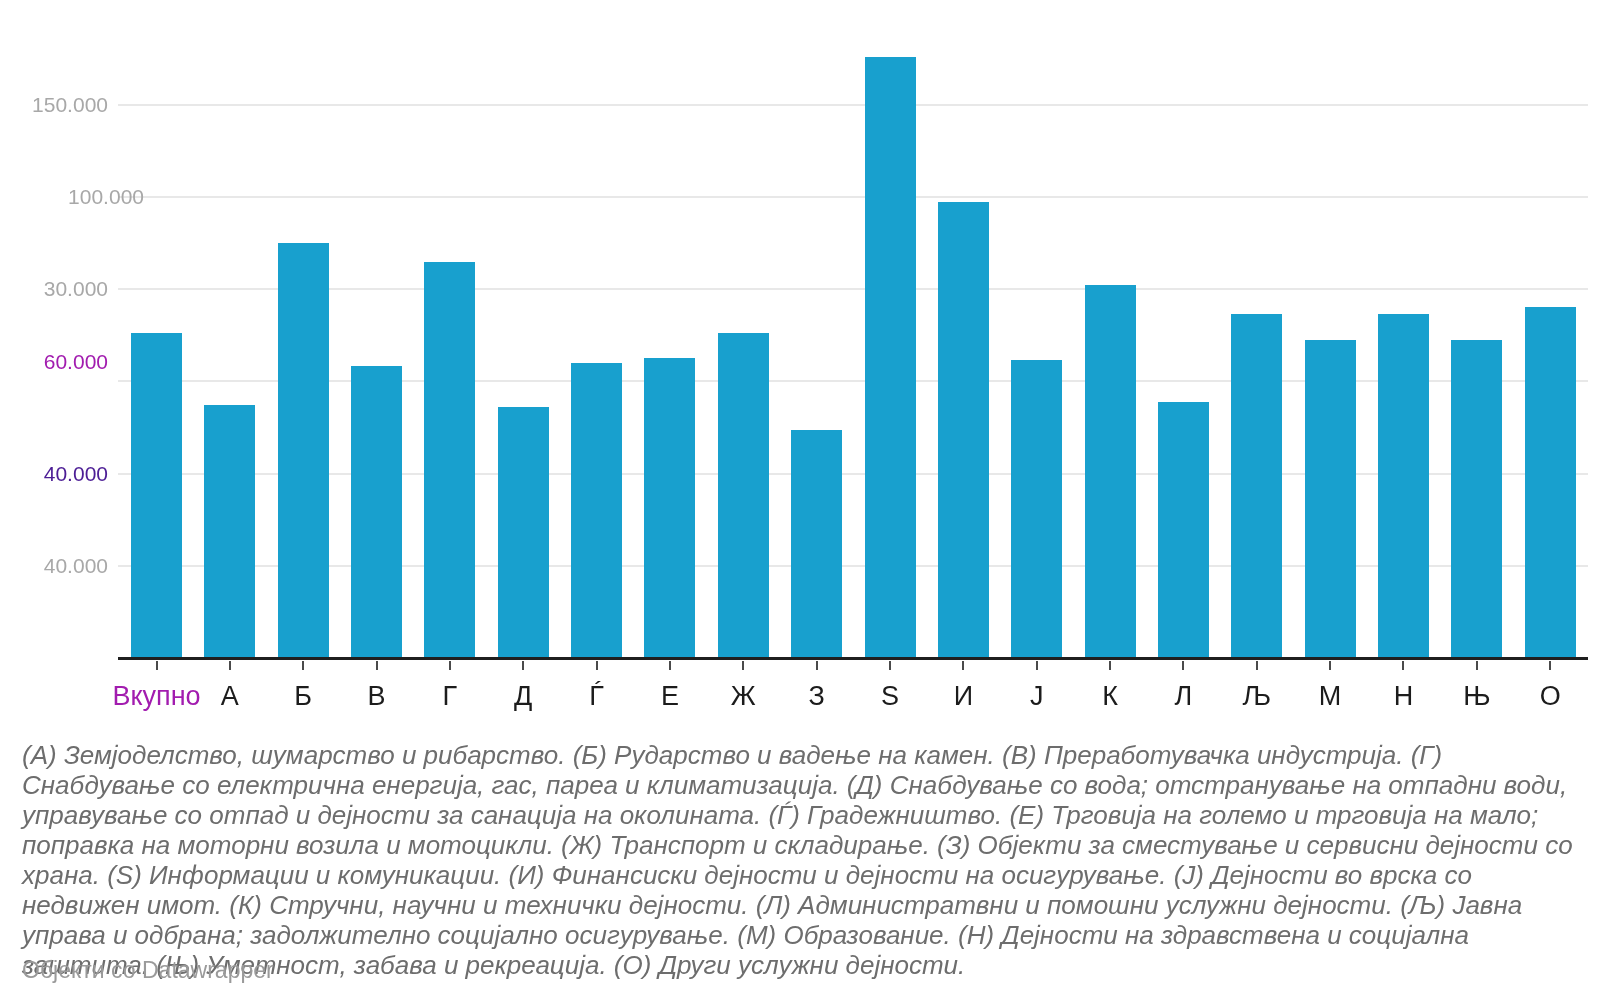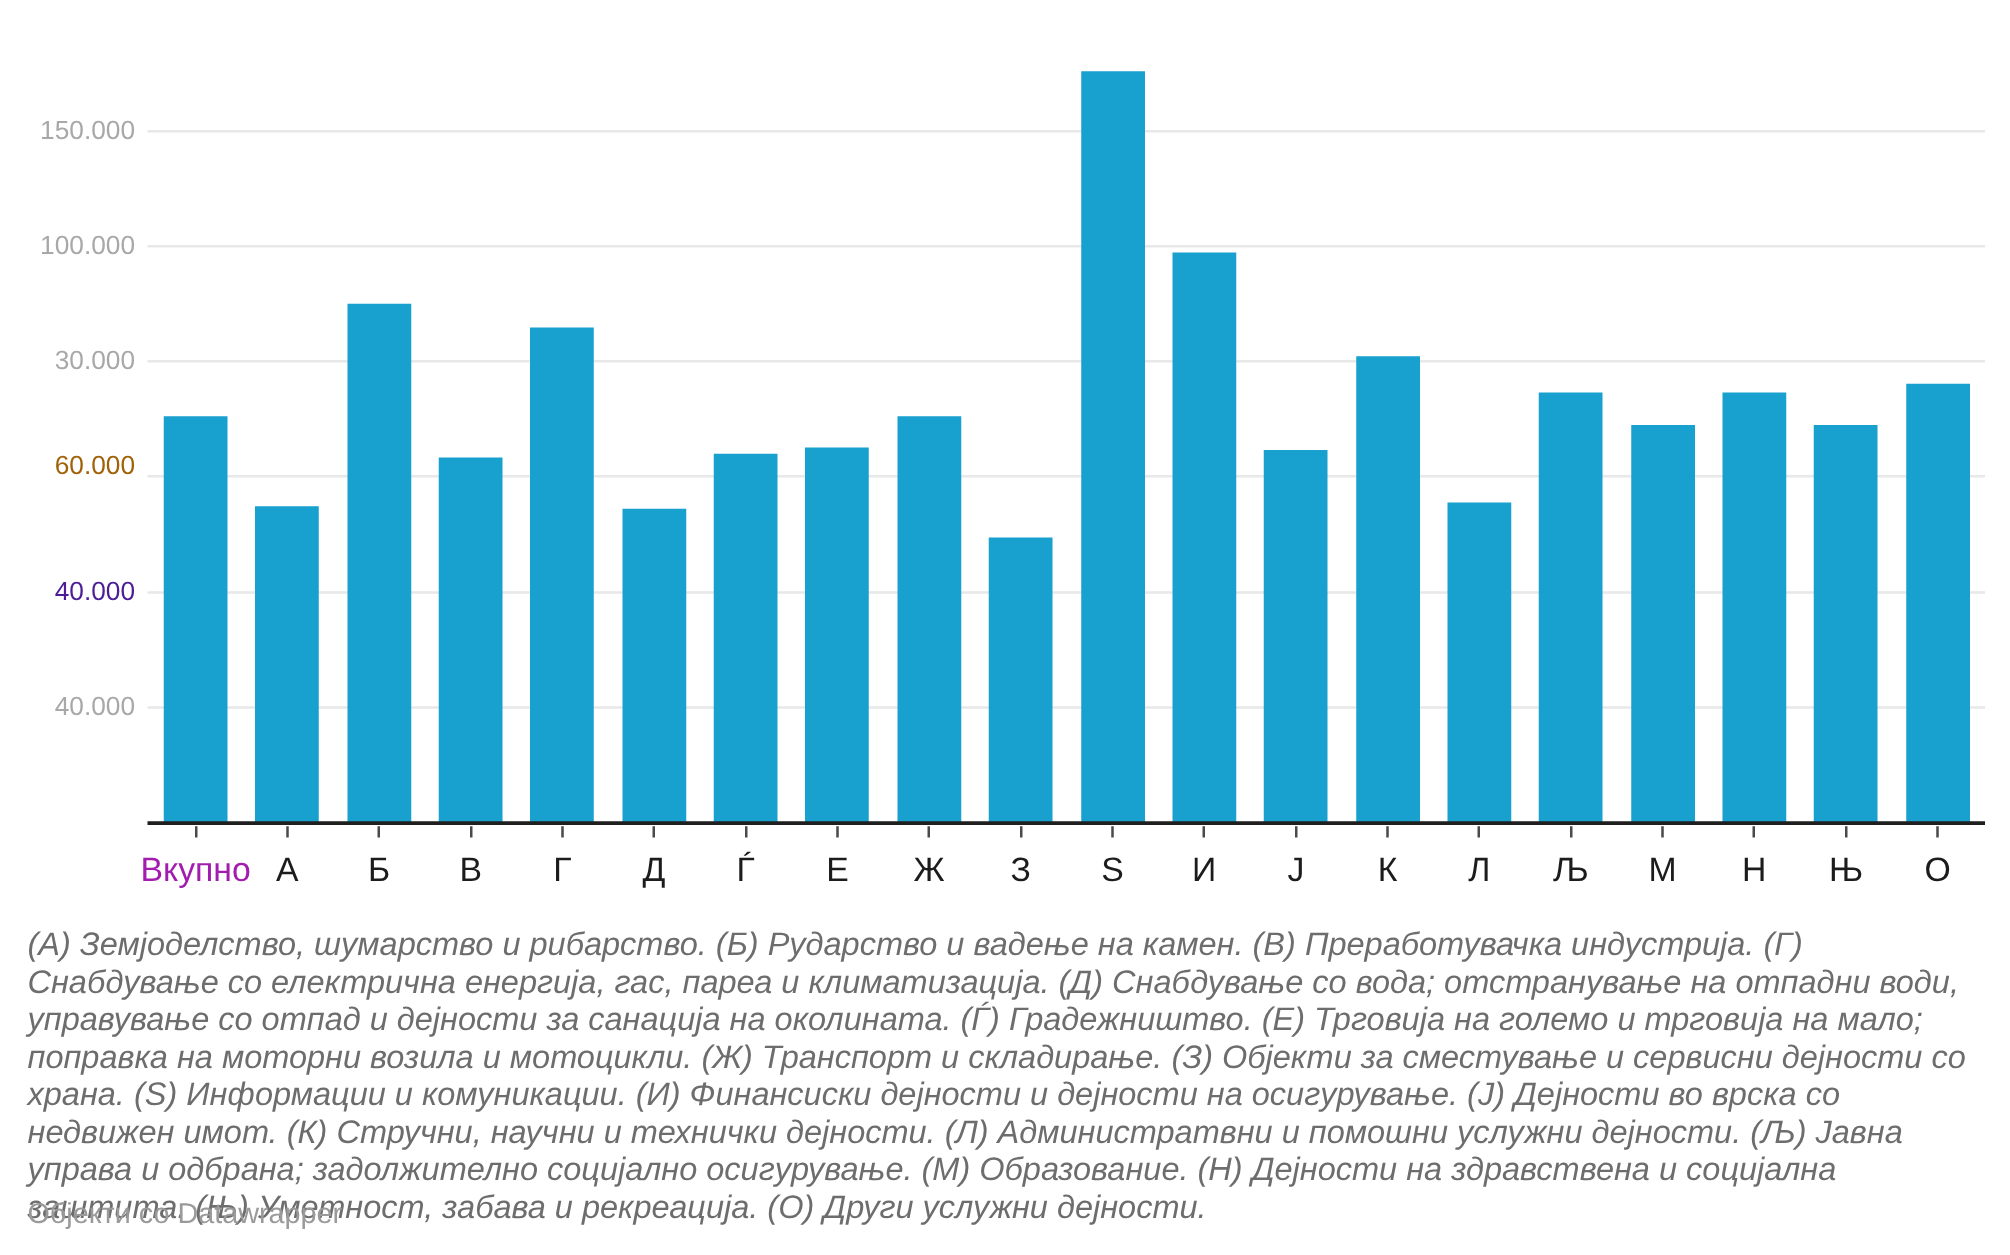--- a/index.html
+++ b/index.html
@@ -25,25 +25,25 @@
 </style>
 </head>
 <body>
 
 <div id="chart">
     <div class="gridline" style="left: 118px; width: 1470px; top: 564.8px; background: rgb(232, 232, 232);"></div>
     <div class="ytick-label" style="top: 565.8px; color: rgb(168, 168, 168);">40.000</div>
     <div class="gridline" style="left: 118px; width: 1470px; top: 472.6px; background: rgb(232, 232, 232);"></div>
     <div class="ytick-label" style="top: 473.6px; color: #4c1d95;">40.000</div>
     <div class="gridline" style="left: 118px; width: 1470px; top: 380.4px; background: rgb(232, 232, 232);"></div>
-    <div class="ytick-label" style="top: 373px; color: #a16207;">60.000</div>
+    <div class="ytick-label" style="top: 362px; color: #a21caf;">60.000</div>
     <div class="gridline" style="left: 118px; width: 1470px; top: 288.2px; background: rgb(232, 232, 232);"></div>
     <div class="ytick-label" style="top: 289.2px; color: rgb(168, 168, 168);">30.000</div>
     <div class="gridline" style="left: 118px; width: 1470px; top: 196px; background: rgb(232, 232, 232);"></div>
-    <div class="ytick-label" style="top: 197px; color: rgb(168, 168, 168);">100.000</div>
+    <div class="ytick-label" style="top: 197px; color: rgb(168, 168, 168); margin-left: 36px;">100.000</div>
     <div class="gridline" style="left: 118px; width: 1470px; top: 103.8px; background: rgb(232, 232, 232);"></div>
     <div class="ytick-label" style="top: 104.8px; color: rgb(168, 168, 168);">150.000</div>
     <div class="bar" style="left: 131px; width: 51px; top: 332.995px; height: 325.005px; background: rgb(24, 160, 206);"></div>
     <div class="xtick" style="left: 155.5px; top: 661px; background: rgb(74, 74, 74);"></div>
     <div class="xlabel" style="left: 106.5px; top: 681px; color: #a21caf;">Вкупно</div>
     <div class="bar" style="left: 204.35px; width: 51px; top: 405.372px; height: 252.628px; background: rgb(24, 160, 206);"></div>
     <div class="xtick" style="left: 228.85px; top: 661px; background: rgb(74, 74, 74);"></div>
     <div class="xlabel" style="left: 179.85px; top: 681px; color: rgb(28, 28, 28);">А</div>
     <div class="bar" style="left: 277.7px; width: 51px; top: 243.1px; height: 414.9px; background: rgb(24, 160, 206);"></div>
     <div class="xtick" style="left: 302.2px; top: 661px; background: rgb(74, 74, 74);"></div>

